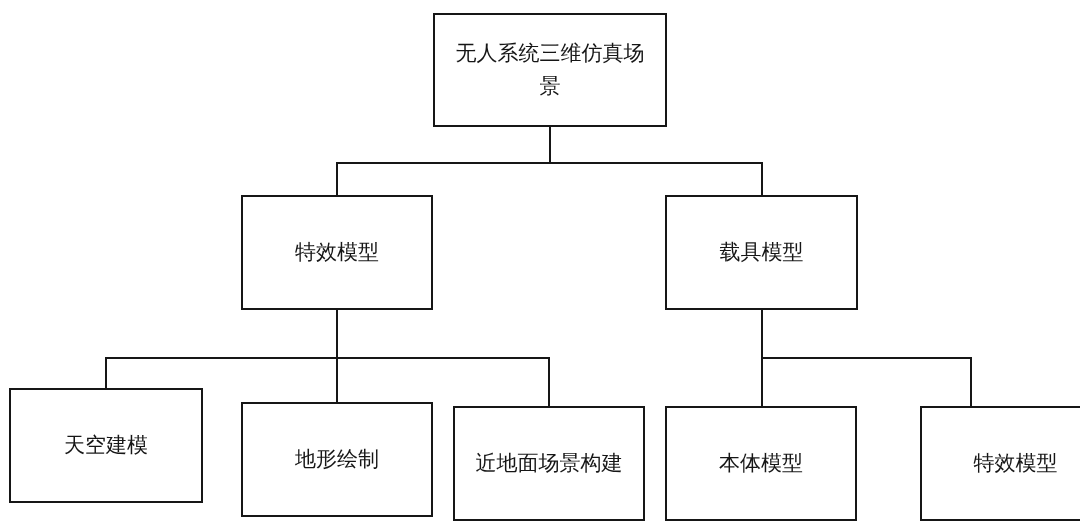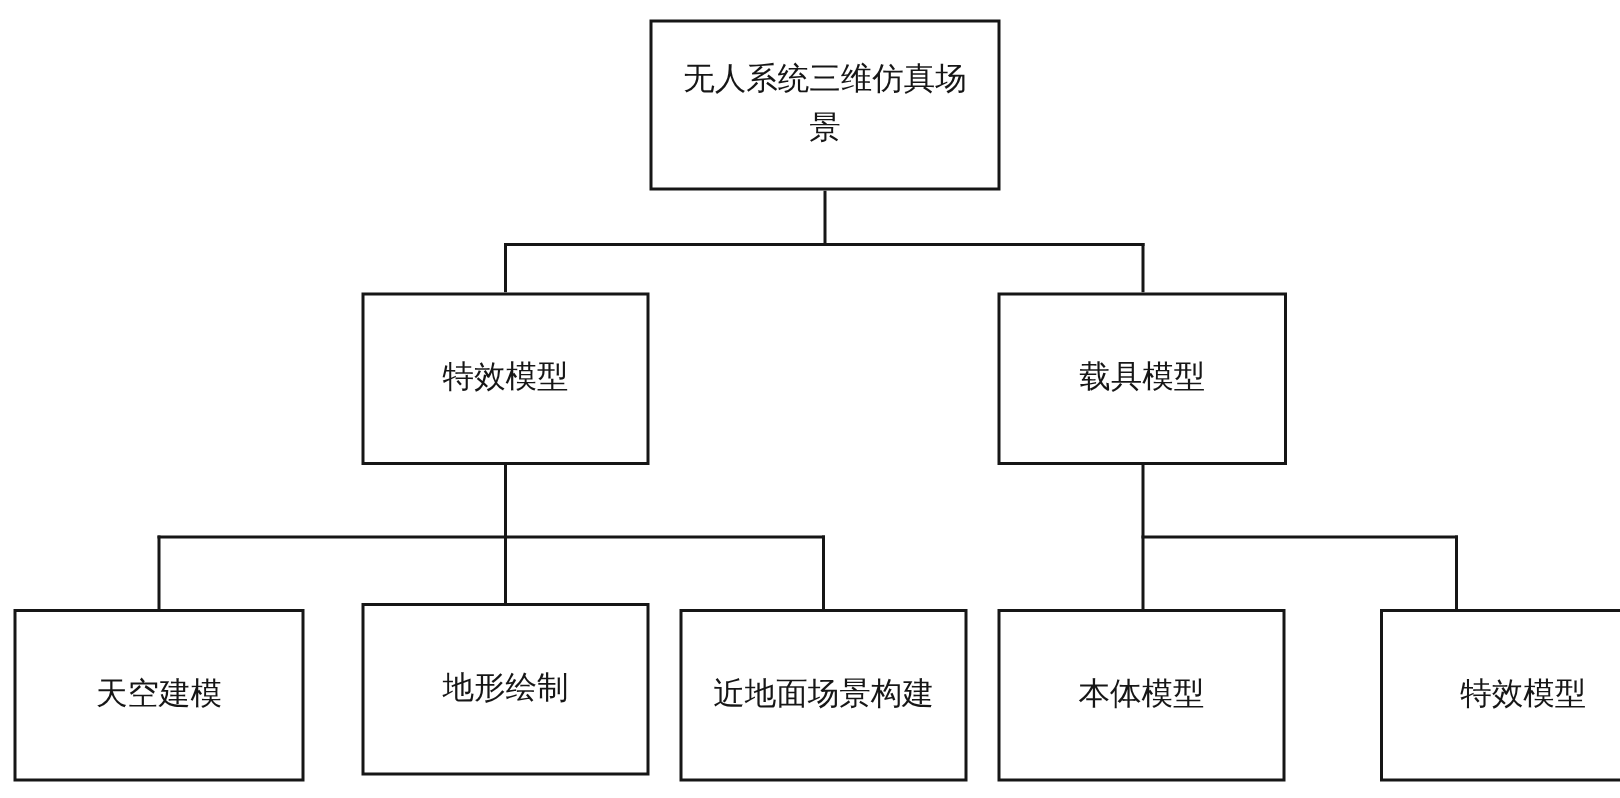--- a/index.html
+++ b/index.html
@@ -56,21 +56,21 @@
     <span class="node-label">无人系统三维仿真场景</span>
   </div>
 
   <div class="node" style="left:241px; top:195px; width:192px; height:115px;">
     <span class="node-label">特效模型</span>
   </div>
   <div class="node" style="left:665px; top:195px; width:193px; height:115px;">
     <span class="node-label">载具模型</span>
   </div>
 
-  <div class="node" style="left:9px; top:406px; width:194px; height:115px;">
+  <div class="node" style="left:9px; top:388px; width:194px; height:115px;">
     <span class="node-label">天空建模</span>
   </div>
   <div class="node" style="left:241px; top:402px; width:192px; height:115px;">
     <span class="node-label">地形绘制</span>
   </div>
   <div class="node" style="left:453px; top:406px; width:192px; height:115px;">
     <span class="node-label">近地面场景构建</span>
   </div>
   <div class="node" style="left:665px; top:406px; width:192px; height:115px;">
     <span class="node-label">本体模型</span>

